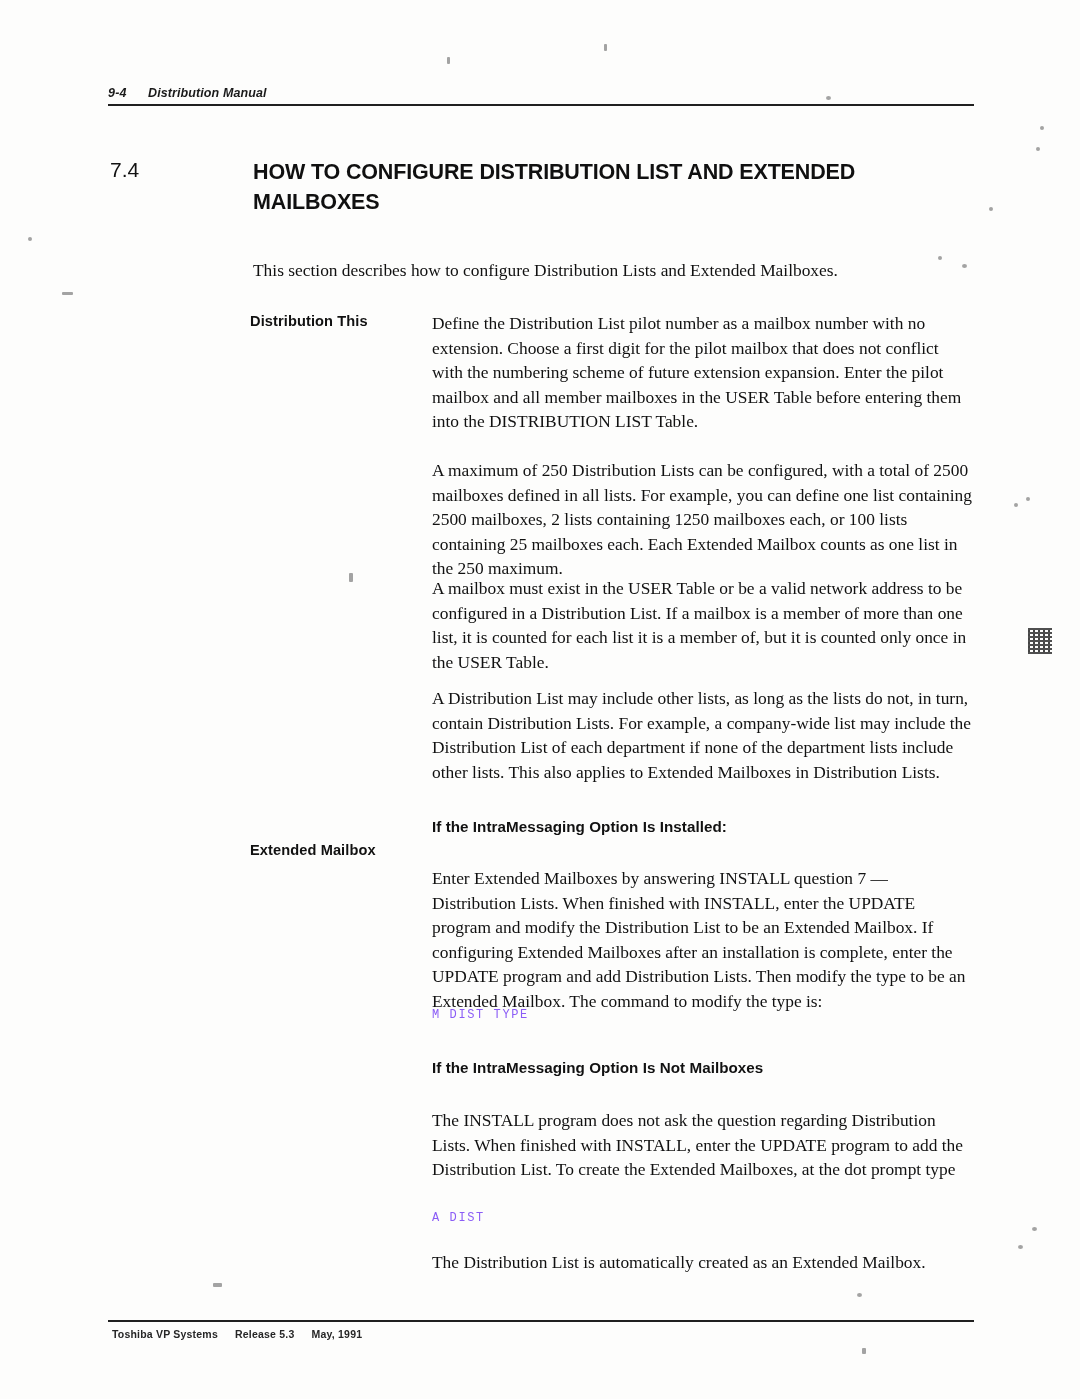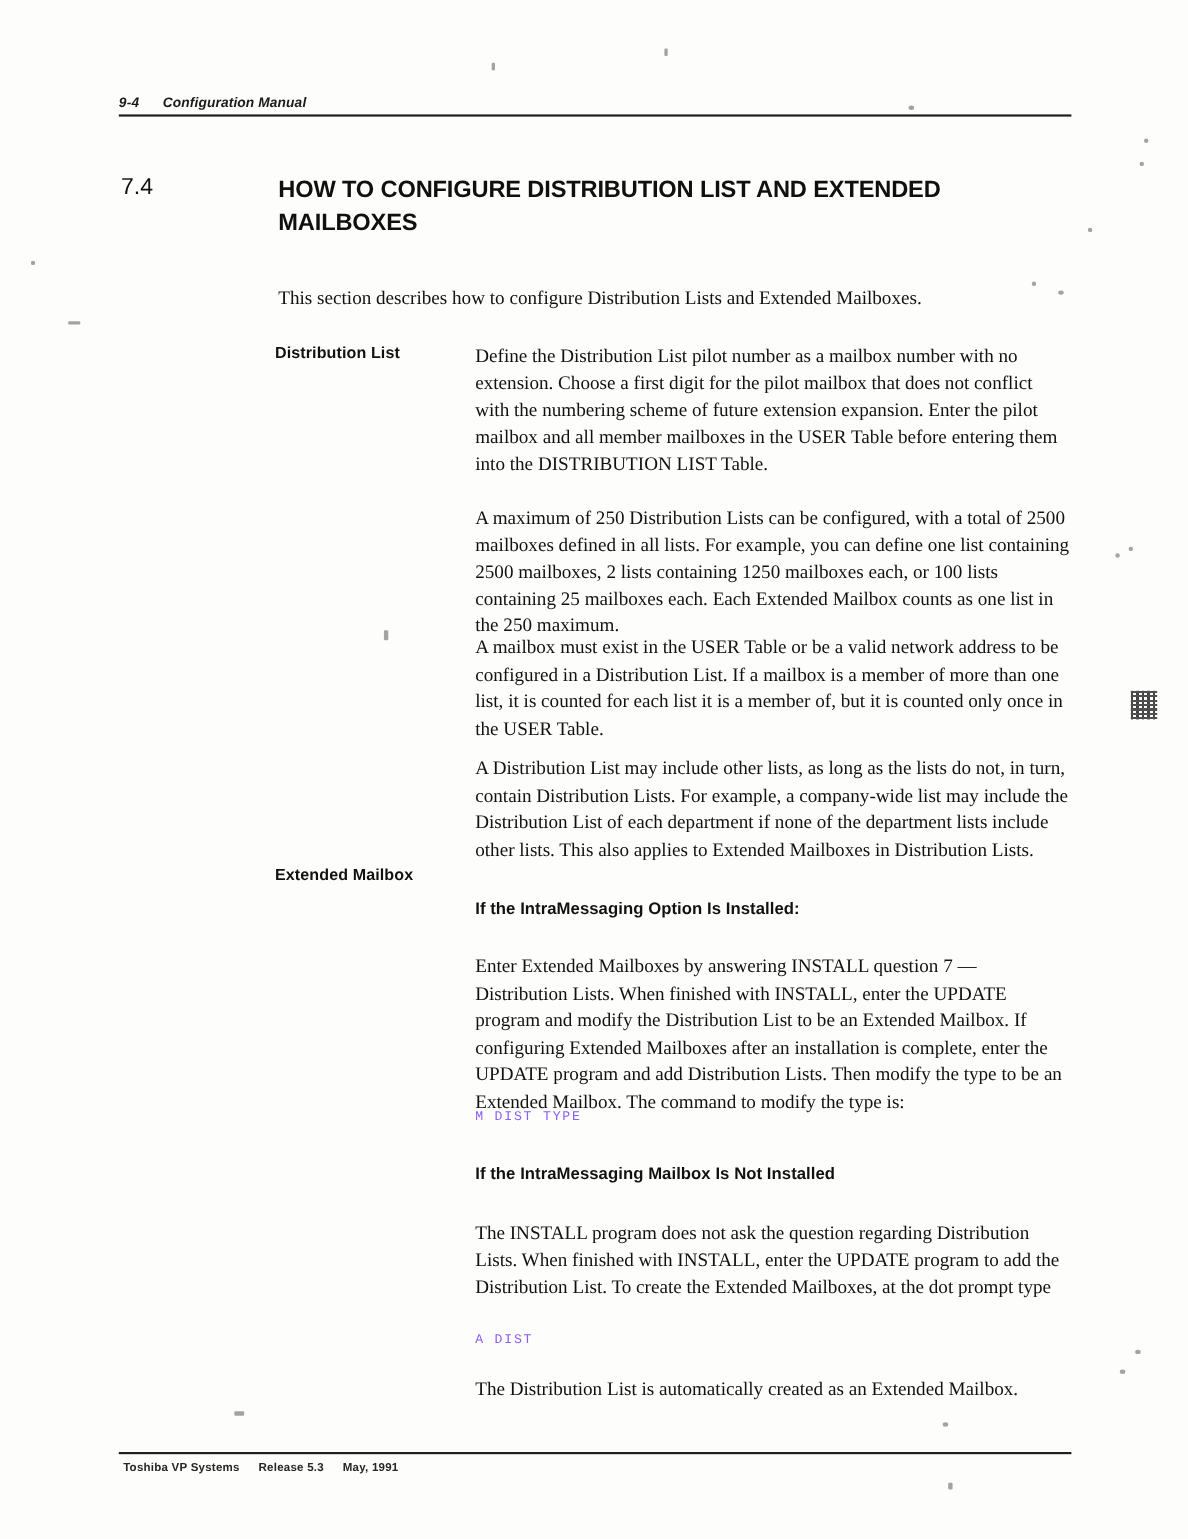--- a/index.html
+++ b/index.html
@@ -169,45 +169,45 @@
   }
   .speck { background: #4a4a4a; border-radius: 50%; opacity: 0.5; }
 </style>
 </head>
 <body>
 
 <div class="page">
 
   <div class="running-header">
     <div class="folio">9-4</div>
-    <div class="hdr-title">Configuration Manual</div>
+    <div class="hdr-title">Distribution Manual</div>
   </div>
   <div class="rule-top"></div>
 
   <div class="sec-num">7.4</div>
   <div class="sec-title">HOW TO CONFIGURE DISTRIBUTION LIST AND EXTENDED MAILBOXES</div>
 
   <div class="intro">This section describes how to configure Distribution Lists and Extended Mailboxes.</div>
 
-  <div class="term" style="top:313px;">Distribution List</div>
+  <div class="term" style="top:313px;">Distribution This</div>
 
   <div class="bodycol" style="top:311px;">Define the Distribution List pilot number as a mailbox number with no extension. Choose a first digit for the pilot mailbox that does not conflict with the numbering scheme of future extension expansion.  Enter the pilot mailbox and all member mailboxes in the USER Table before entering them into the DISTRIBUTION LIST Table.</div>
   <div class="bodycol" style="top:458px;">A maximum of 250 Distribution Lists can be configured, with a total of 2500 mailboxes defined in all lists. For example, you can define one list containing 2500 mailboxes, 2 lists containing 1250 mailboxes each, or 100 lists containing 25 mailboxes each. Each Extended Mailbox counts as one list in the 250 maximum.</div>
   <div class="bodycol" style="top:686px;">A Distribution List may include other lists, as long as the lists do not, in turn, contain Distribution Lists.  For example, a company-wide list may include the Distribution List of each department if none of the department lists include other lists. This also applies to Extended Mailboxes in Distribution Lists.</div>
   <div class="bodycol" style="top:576px;">A mailbox must exist in the USER Table or be a valid network address to be configured in a Distribution List.  If a mailbox is a member of more than one list, it is counted for each list it is a member of, but it is counted only once in the USER Table.</div>
 
-  <div class="term" style="top:788px;">Extended Mailbox</div>
+  <div class="term" style="top:842px;">Extended Mailbox</div>
 
   <div class="subhead" style="top:818px;">If the IntraMessaging Option Is Installed:</div>
 
   <div class="bodycol" style="top:866px;">Enter Extended Mailboxes by answering INSTALL question 7 — Distribution Lists. When finished with INSTALL, enter the UPDATE program and modify the Distribution List to be an Extended Mailbox. If configuring Extended Mailboxes after an installation is complete, enter the UPDATE program and add Distribution Lists.  Then modify the type to be an Extended Mailbox. The command to modify the type is:</div>
 
   <div class="mono" style="top:1008px;">M DIST TYPE</div>
 
-  <div class="subhead" style="top:1059px;">If the IntraMessaging Mailbox Is Not Installed</div>
+  <div class="subhead" style="top:1059px;">If the IntraMessaging Option Is Not Mailboxes</div>
 
   <div class="bodycol" style="top:1108px;">The INSTALL program does not ask the question regarding Distribution Lists. When finished with INSTALL, enter the UPDATE program to add the Distribution List. To create the Extended Mailboxes, at the dot prompt type</div>
 
   <div class="mono" style="top:1211px;">A DIST</div>
 
   <div class="bodycol" style="top:1250px;">The Distribution List is automatically created as an Extended Mailbox.</div>
 
   <div class="rule-bottom"></div>
   <div class="footer-text">
     <span>Toshiba VP Systems</span>

